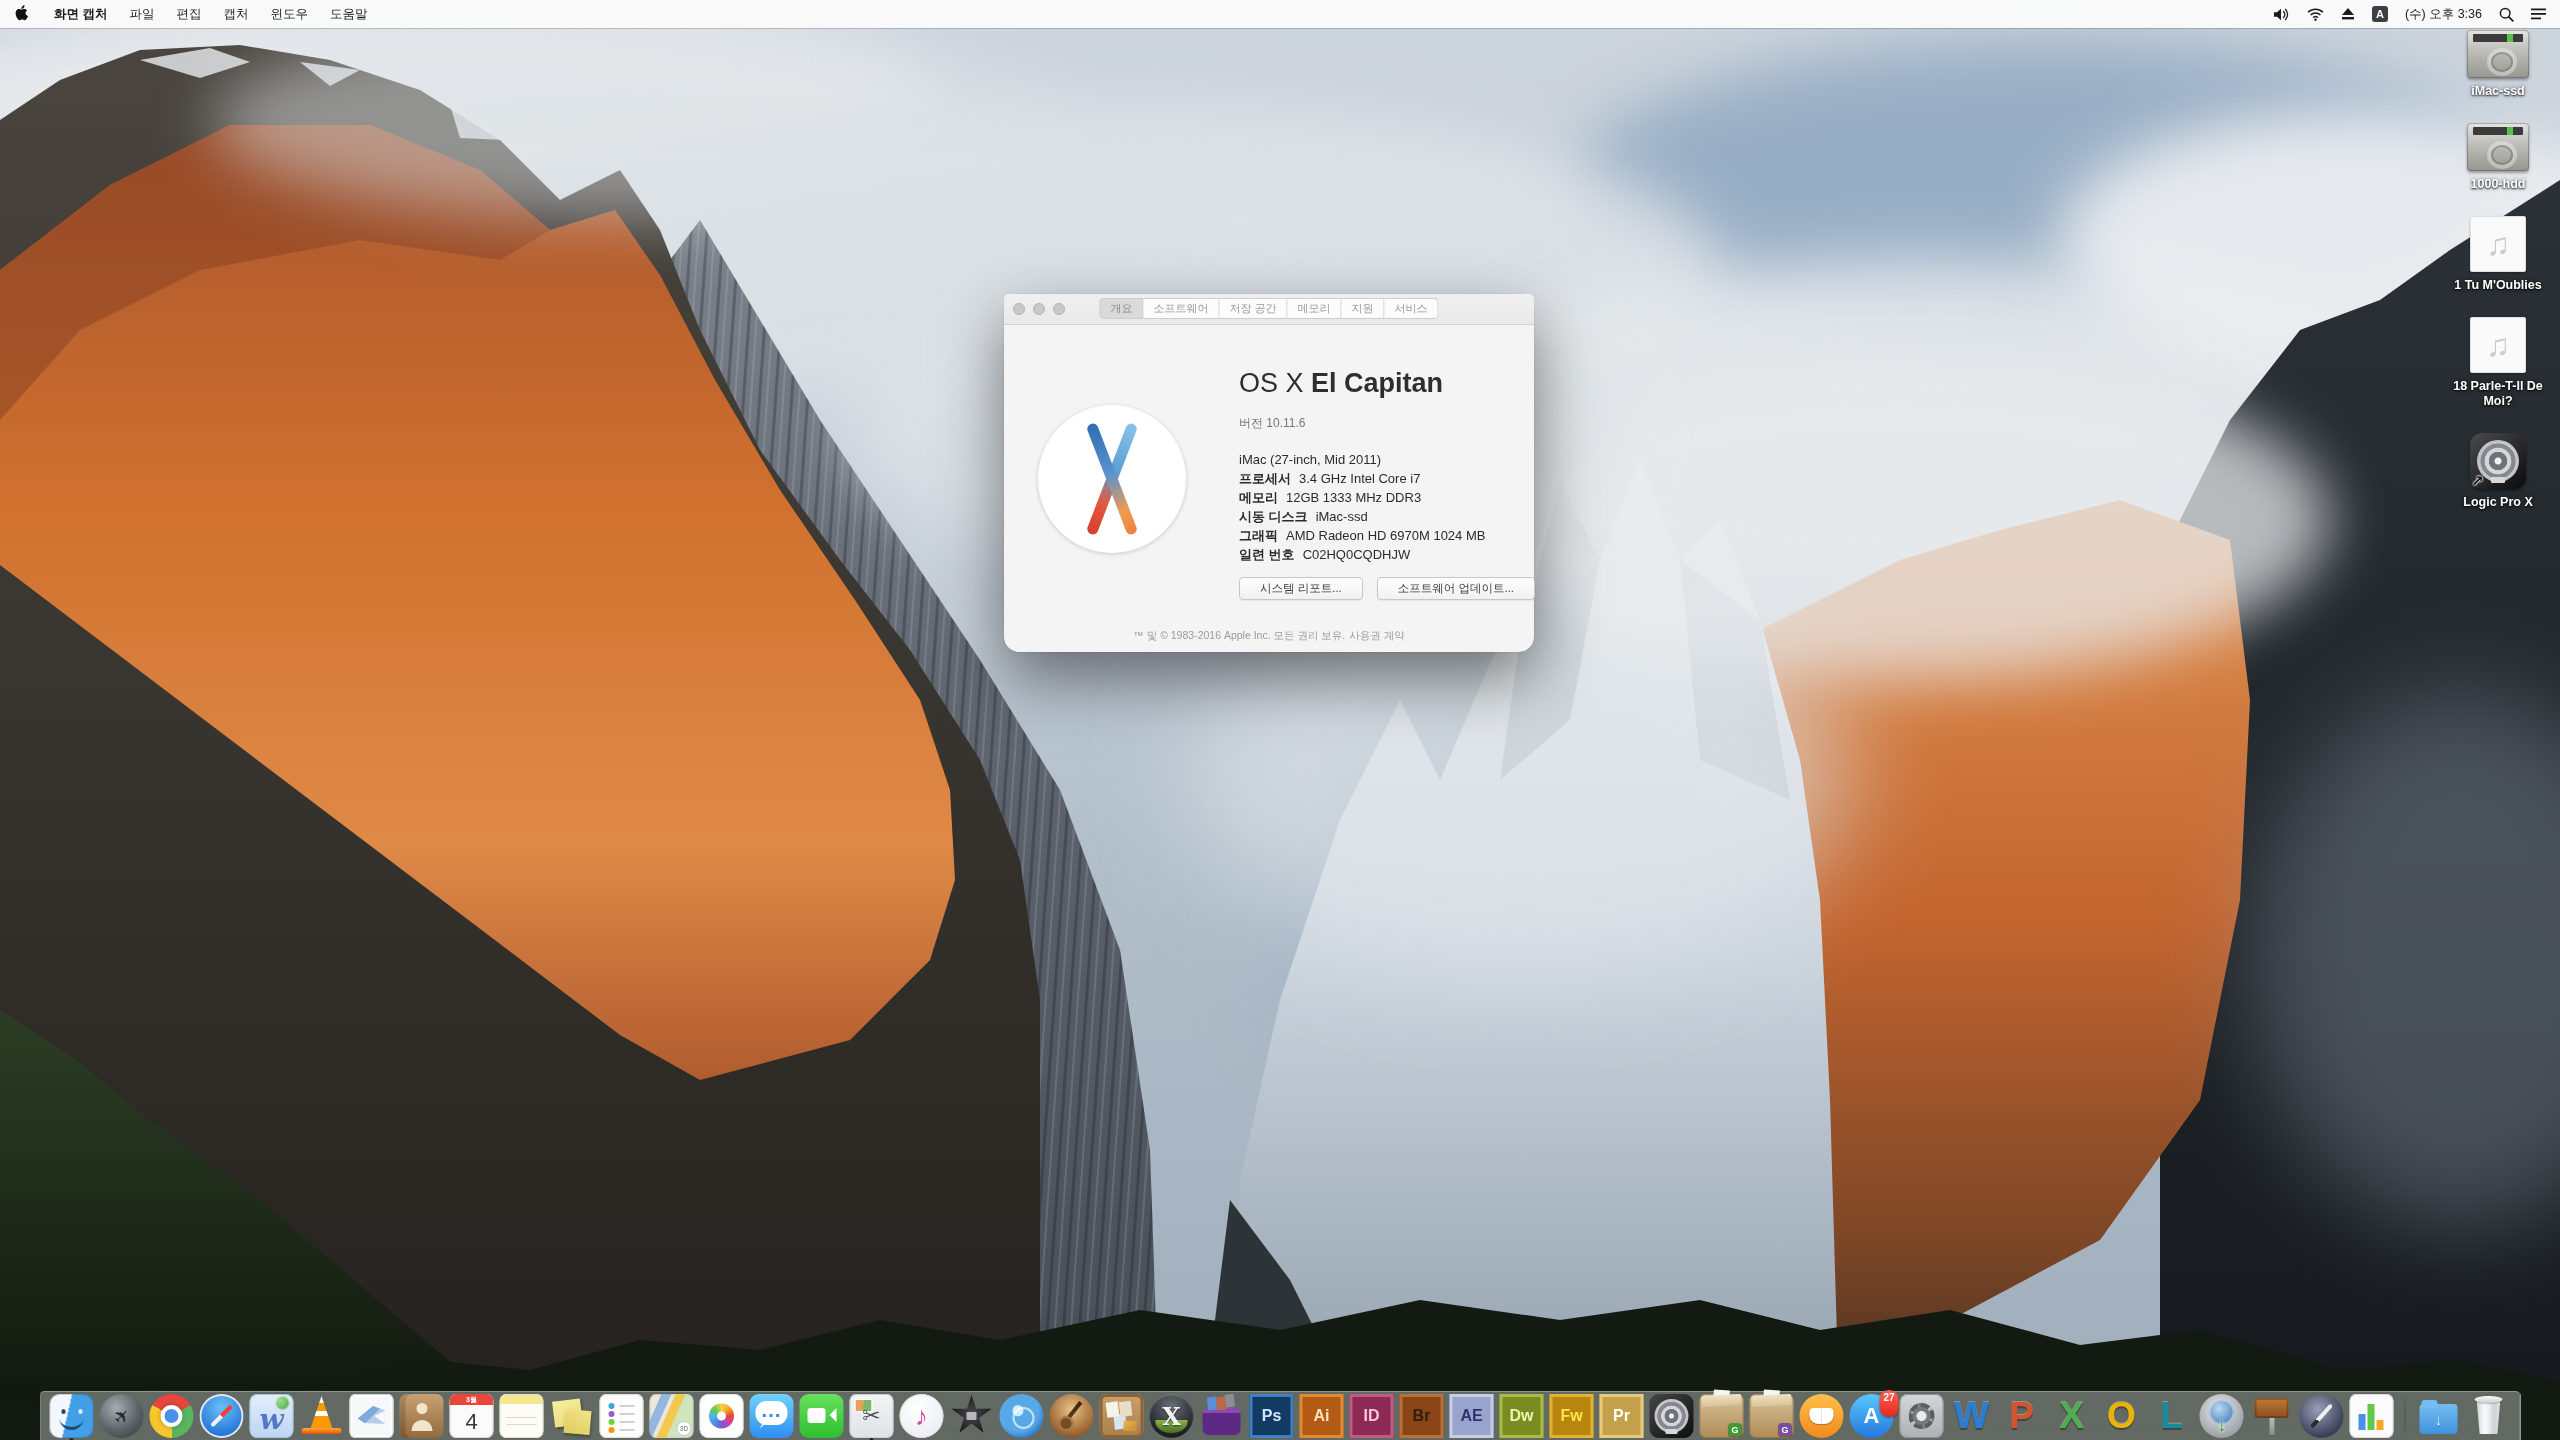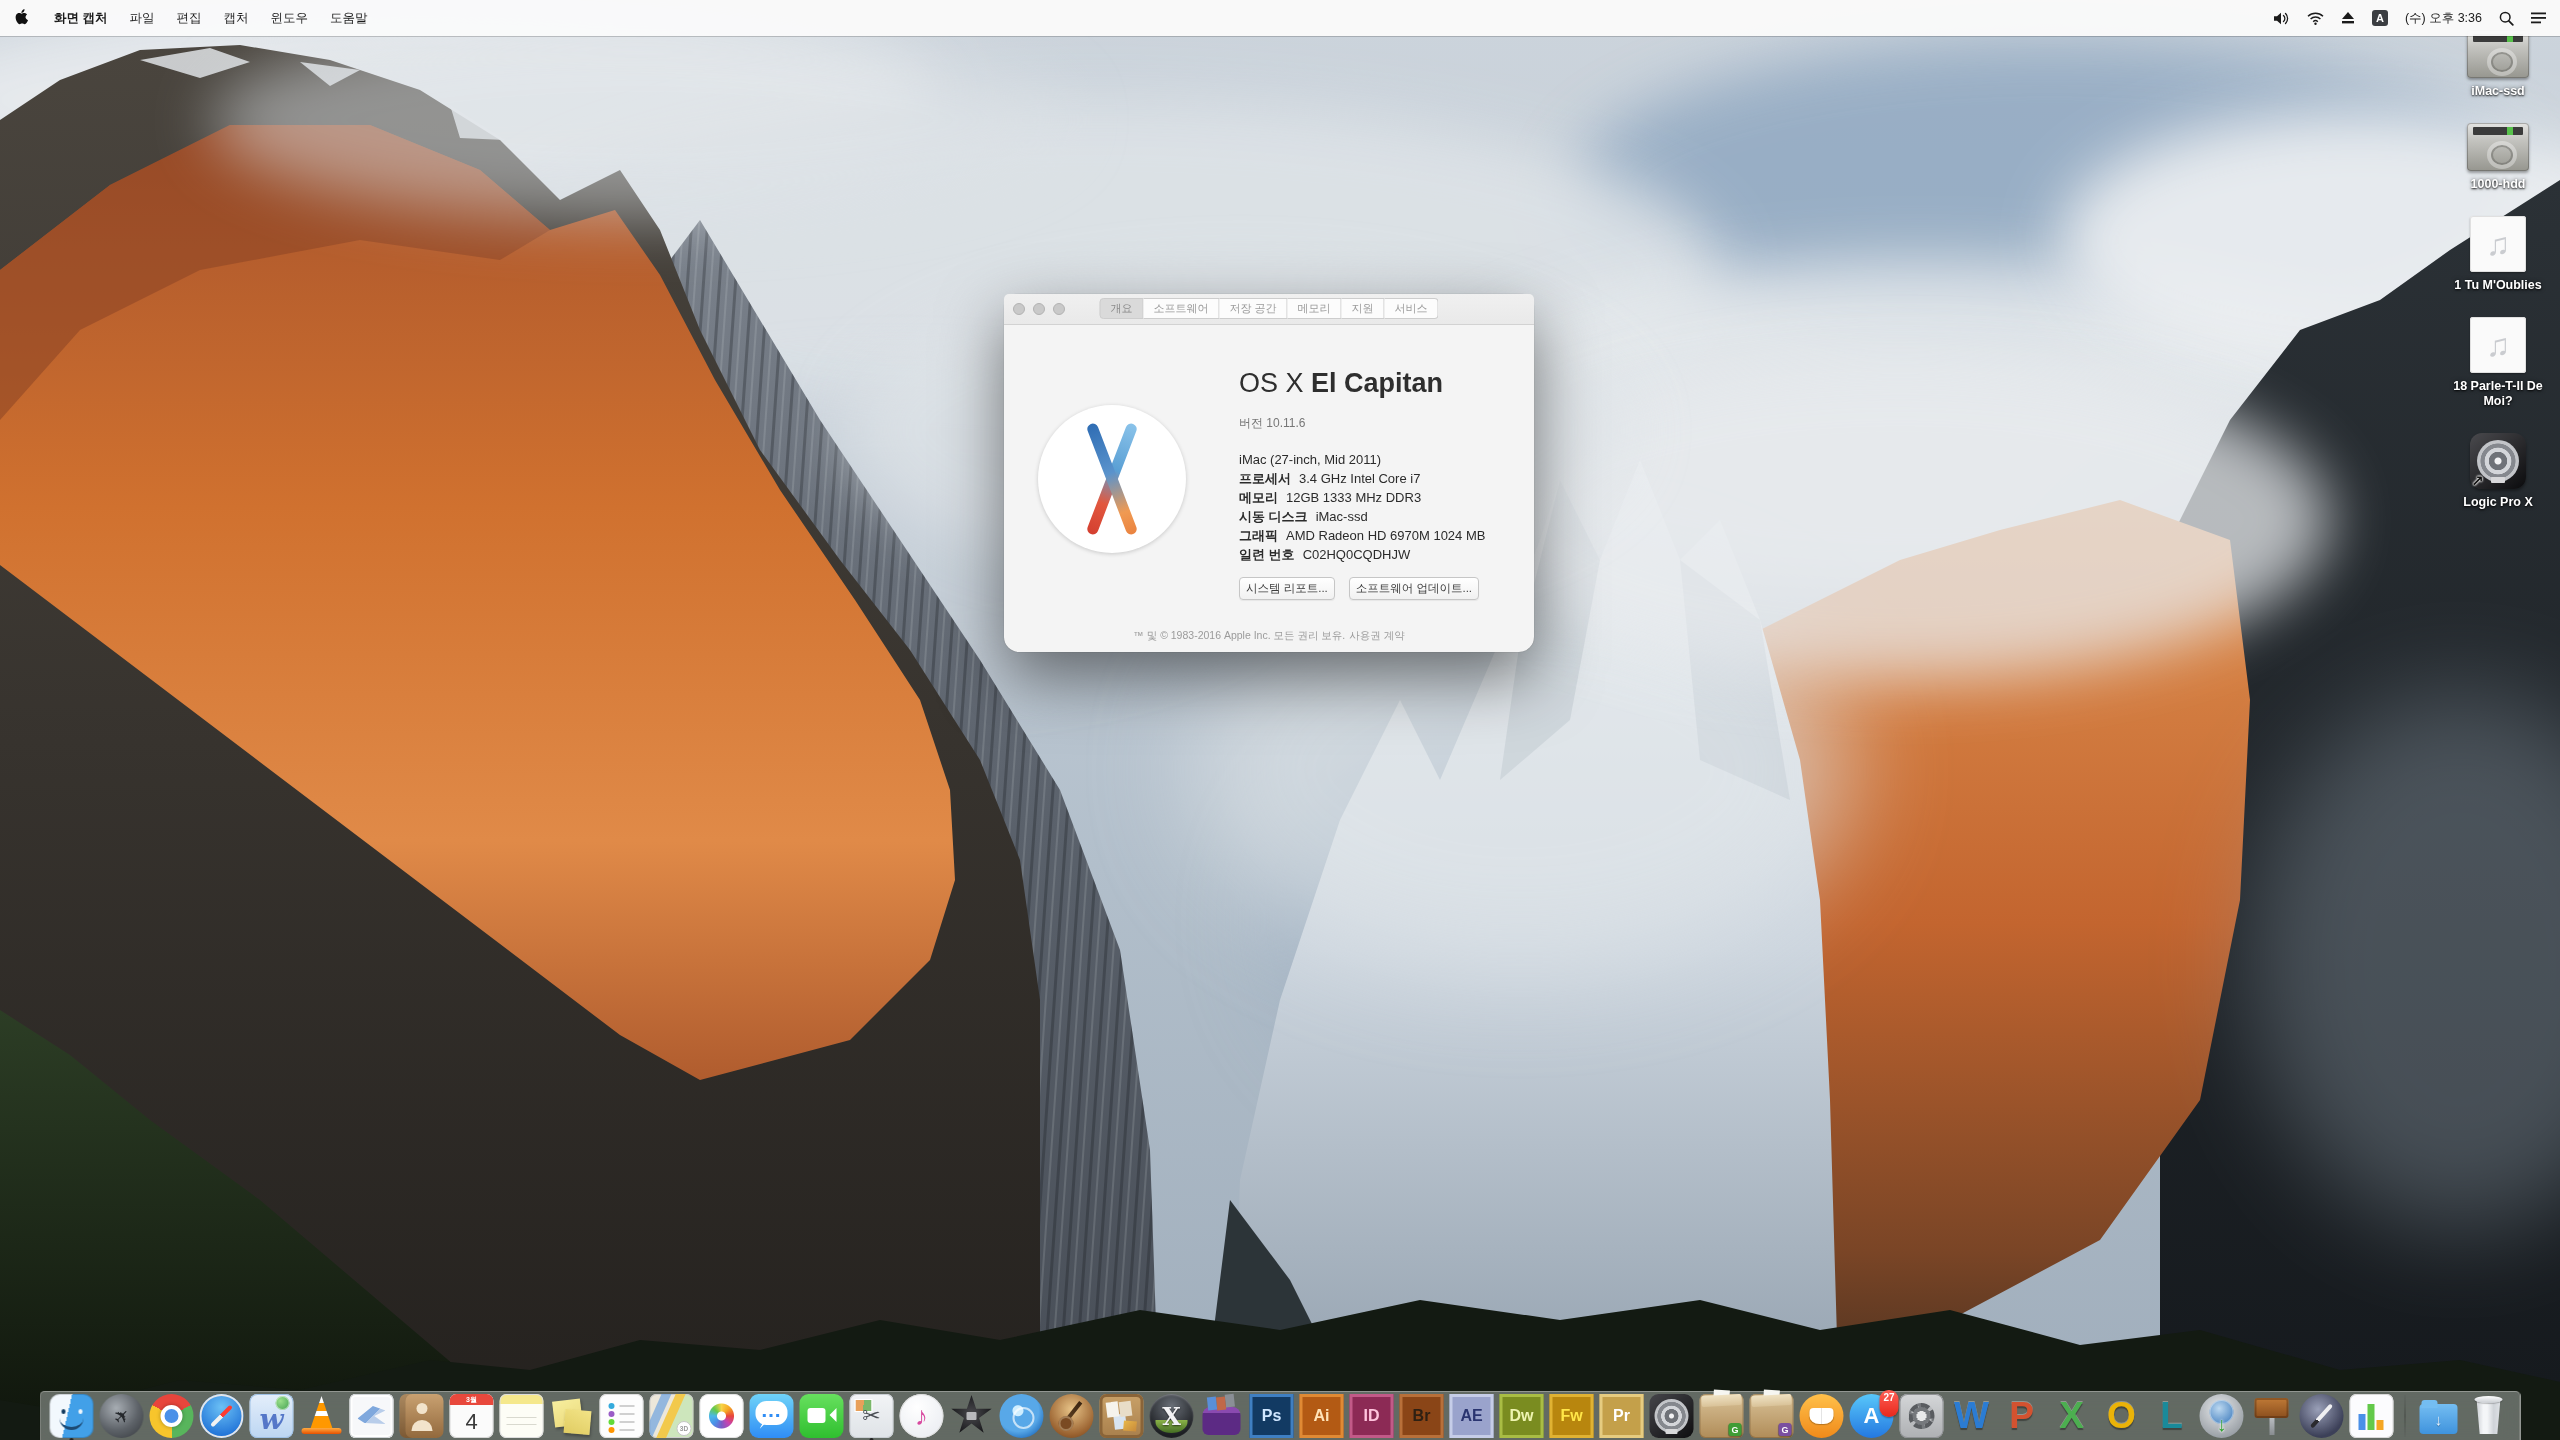--- a/index.html
+++ b/index.html
@@ -1,18 +1,18 @@
 <!DOCTYPE html>
 <html><head>
 <meta charset="utf-8">
 <style>
   html,body{margin:0;padding:0;width:2560px;height:1440px;overflow:hidden;font-family:"Liberation Sans","DejaVu Sans",sans-serif;-webkit-font-smoothing:antialiased}
   .wallpaper{position:absolute;inset:0;z-index:0}
   
-  .menubar{position:absolute;top:0;left:0;right:0;height:36px;background:rgba(250,250,250,.97);display:flex;justify-content:space-between;align-items:flex-start;font-size:12.5px;color:#1b1b1b;z-index:40;box-shadow:0 1px 0 rgba(0,0,0,.18)}
+  .menubar{position:absolute;top:0;left:0;right:0;height:28px;background:rgba(250,250,250,.97);display:flex;justify-content:space-between;align-items:flex-start;font-size:12.5px;color:#1b1b1b;z-index:40;box-shadow:0 1px 0 rgba(0,0,0,.18)}
   .mb-left{display:flex;align-items:center;height:100%}
   .apple-item{padding:0 15px;display:flex;align-items:center;height:100%}
   .mb-item{padding:0 11px;line-height:20px;white-space:nowrap}
   .app-name{font-weight:bold}
   .mb-right{display:flex;align-items:center;gap:17px;padding-right:13px;height:100%}
   .sico{display:flex;align-items:center}
   .input-a{width:16px;height:16px;border-radius:3px;background:#3b3e42;color:#fff;font-size:11px;font-weight:bold;display:flex;align-items:center;justify-content:center}
   .clock{white-space:nowrap;font-size:12.5px}
   
   .desktop-icons{position:absolute;top:30px;right:6px;width:112px;display:flex;flex-direction:column;align-items:center;z-index:5}
@@ -43,21 +43,21 @@
   .oslogo .s1{transform:translate(-50%,-50%) rotate(21deg);background:linear-gradient(180deg,#8ac3ea 0%,#5a9fd4 42%,#e2583f 72%,#d43f2f 100%)}
   .oslogo .s2{transform:translate(-50%,-50%) rotate(-21deg);background:linear-gradient(180deg,#2f6db4 0%,#5a93cc 45%,#f09a52 80%,#ea8340 100%)}
   .win-content{position:absolute;left:235px;top:74px;right:18px}
   .win-title{font-size:27px;color:#2e2e2e;line-height:30px}
   .win-title .tn{font-weight:700}
   .win-version{margin-top:17px;font-size:12px;color:#777}
   .win-model{margin-top:20px;font-size:13px;font-weight:normal;color:#2b2b2b}
   .spec-row{margin-top:5px;font-size:13px;color:#2b2b2b;line-height:14px;white-space:nowrap}
   .spec-label{font-weight:bold;margin-right:8px}
   .btn-row{margin-top:15px;display:flex;gap:14px}
-  .mac-btn{font-size:11.5px;color:#3c3c3c;background:linear-gradient(180deg,#fff,#f1f1f1);border:1px solid #c6c6c6;border-radius:4px;padding:3px 6px;box-shadow:0 1px 1px rgba(0,0,0,.06);white-space:nowrap;font-family:inherit}
+  .mac-btn{font-size:11.5px;color:#3c3c3c;background:linear-gradient(180deg,#fff,#f1f1f1);border:1px solid #c6c6c6;border-radius:4px;padding:3px 20px;box-shadow:0 1px 1px rgba(0,0,0,.06);white-space:nowrap;font-family:inherit}
   .win-footer{position:absolute;bottom:9px;left:0;right:0;text-align:center;font-size:10.5px;color:#9b9b9b}
   .win-footer .lic{margin-left:4px}
   
   .dock{position:absolute;bottom:0;left:50%;transform:translateX(-50%);height:49px;display:flex;align-items:center;gap:6px;padding:0 9px;background:rgba(213,218,214,.42);backdrop-filter:blur(16px) saturate(1.3);border:1px solid rgba(255,255,255,.3);border-bottom:none;border-radius:5px 5px 0 0;z-index:30;box-sizing:border-box}
   .dock-item{width:44px;height:44px;position:relative;flex:none}
   .glyph{position:absolute;inset:0;display:flex;align-items:center;justify-content:center;font-weight:bold}
   .rundot{position:absolute;bottom:-4px;left:50%;transform:translateX(-50%);width:4px;height:4px;border-radius:50%;background:rgba(25,25,25,.9)}
   .badge{position:absolute;top:-4px;right:-5px;min-width:10px;height:27px;border-radius:9px;background:linear-gradient(180deg,#ff6056,#e8281c);color:#fff;font-size:10px;line-height:16px;text-align:center;padding:0 4px;font-weight:bold;box-shadow:0 1px 2px rgba(0,0,0,.4);z-index:3}
   .badge-letter{position:absolute;right:2px;bottom:2px;min-width:13px;height:13px;border-radius:3px;background:var(--bgc,#3f9c35);color:#fff;font-size:9px;font-weight:bold;display:flex;align-items:center;justify-content:center;z-index:2;box-shadow:0 1px 1px rgba(0,0,0,.35)}
   .dock-divider{width:1px;height:42px;background:linear-gradient(180deg,rgba(0,0,0,.05),rgba(0,0,0,.32),rgba(0,0,0,.05));margin:0 5px;flex:none}

